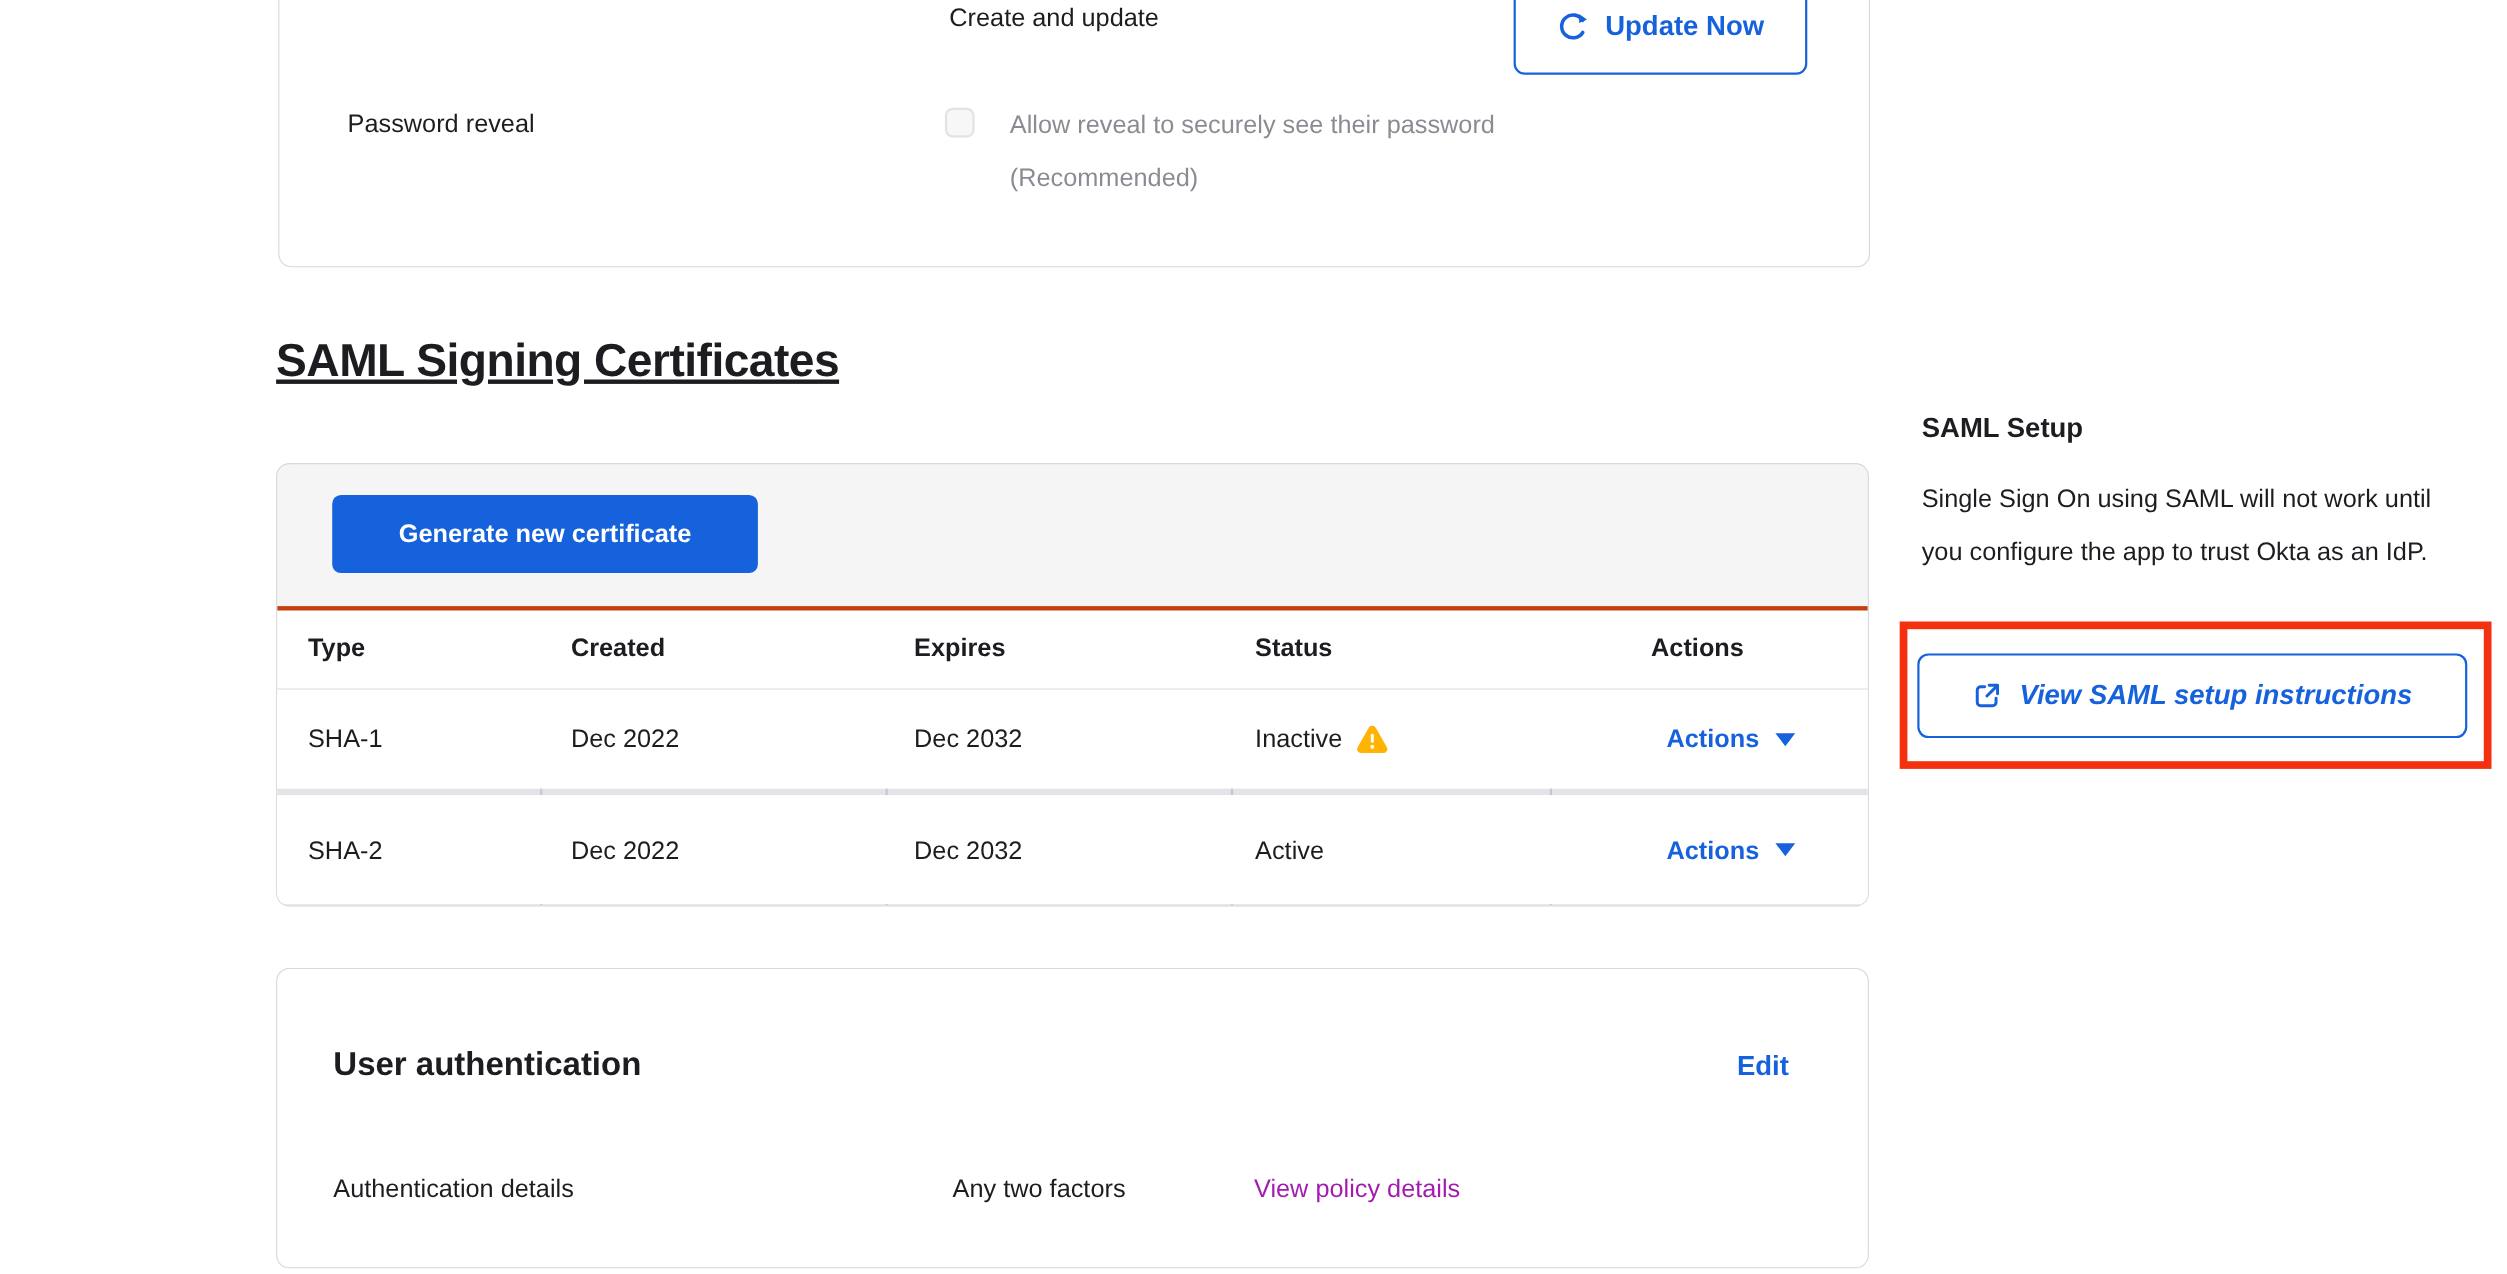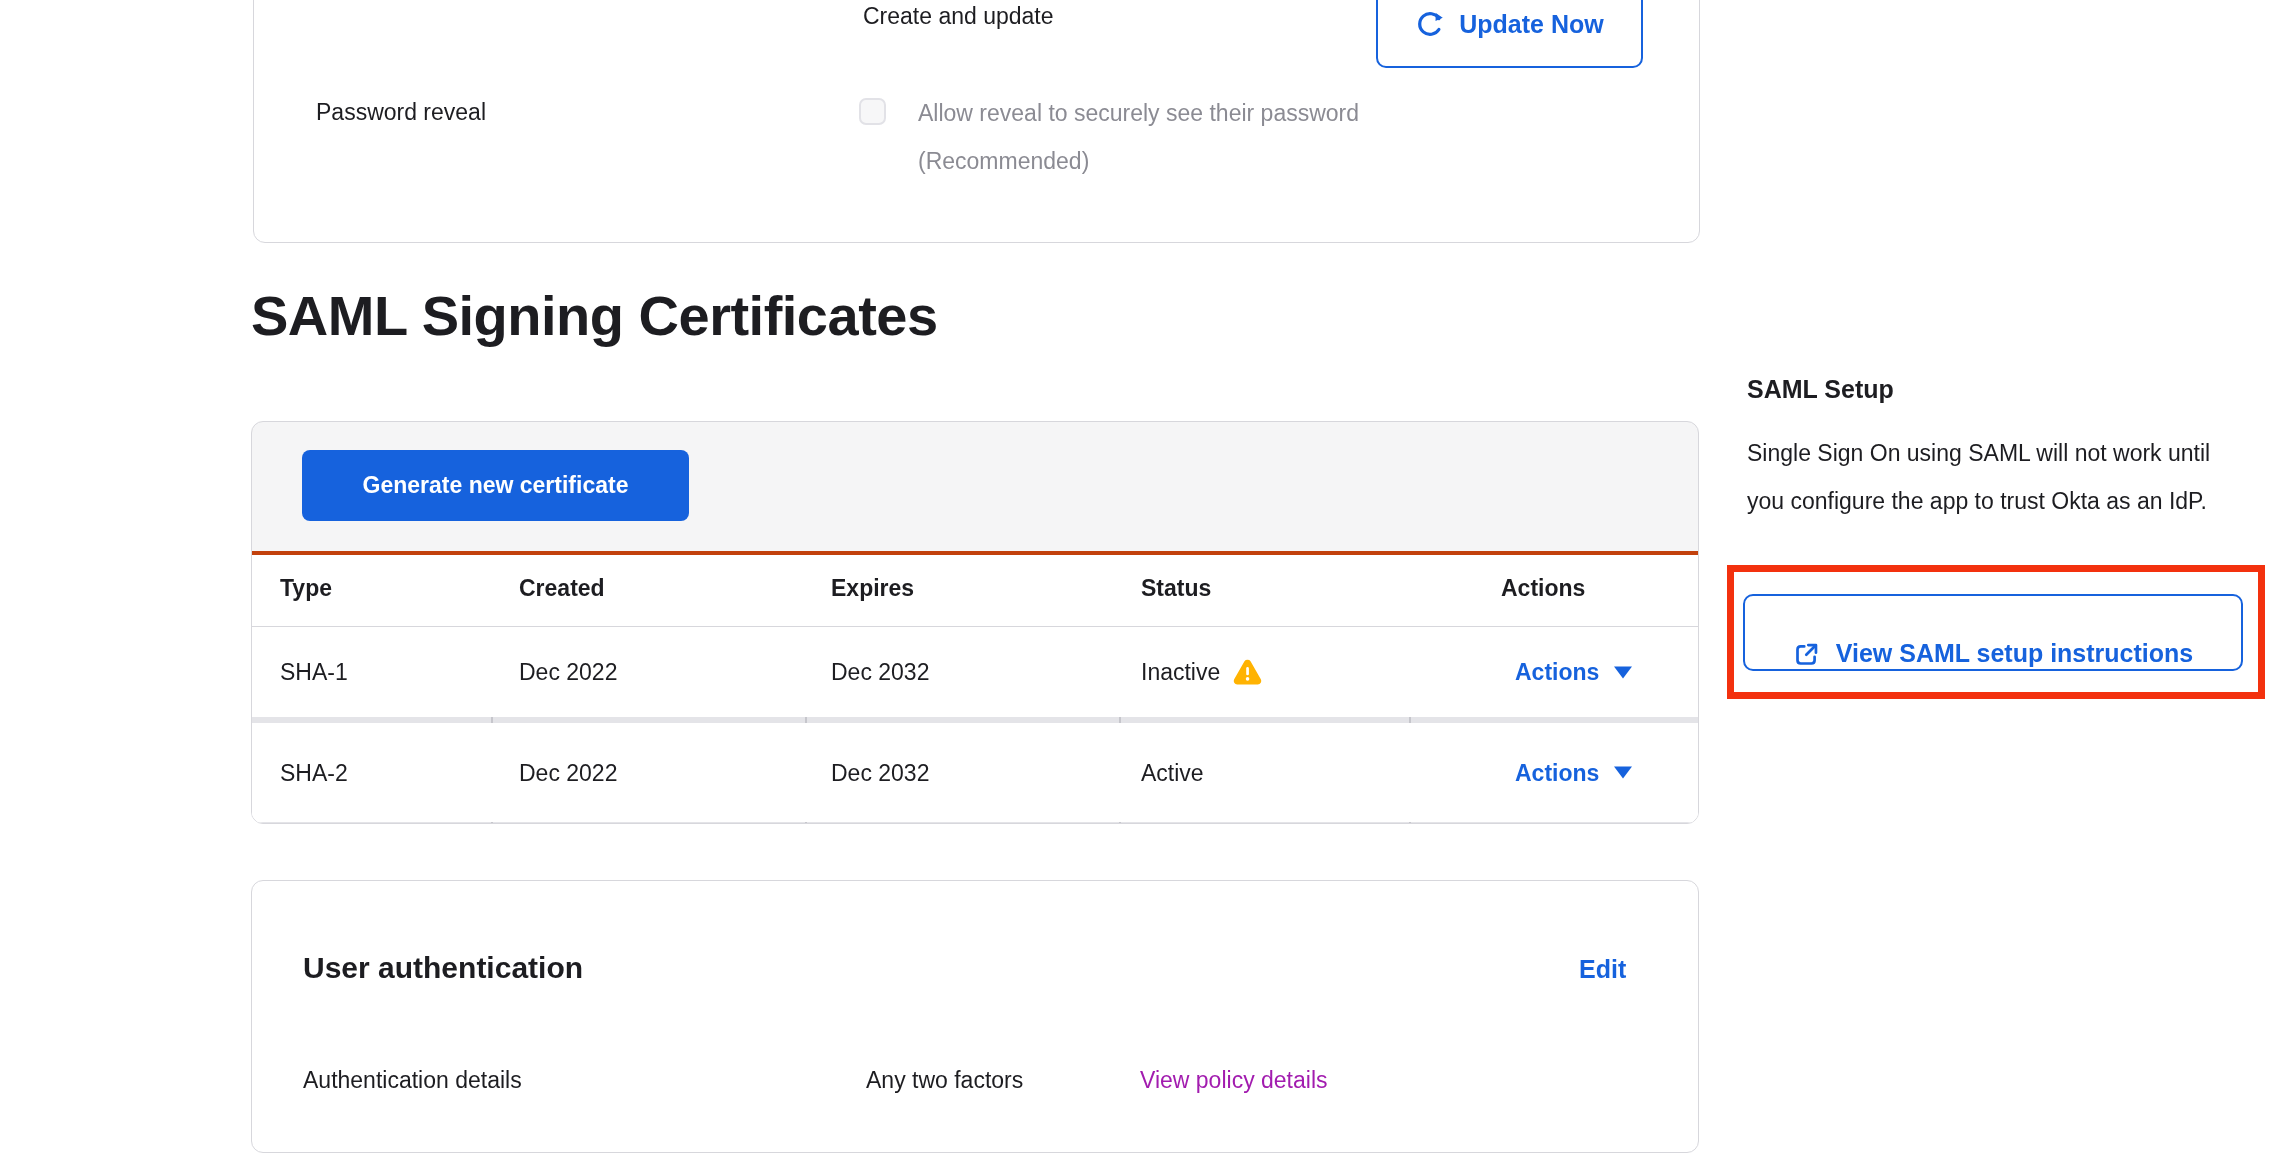--- a/index.html
+++ b/index.html
@@ -26,22 +26,22 @@
   }
 
   
   #password-reveal-checkbox {
     position:absolute; left:605px; top:139px; width:27px; height:27px;
     box-sizing:border-box; border:2px solid #e2e2e7; background:#f7f7f8; border-radius:7px;
   }
 
   
   #cert-heading {
-    position:absolute; left:251px; top:283px;
-    font-size:56px; font-weight:bold; letter-spacing:-0.5px; white-space:nowrap;
+    position:absolute; left:251px; top:304px;
+    font-size:42px; font-weight:bold; letter-spacing:-0.5px; white-space:nowrap;text-decoration:underline;
   }
 
   
   #cert-panel {
     left:251px; top:421px; width:1448px; height:403px;
     background:#f5f5f6; overflow:hidden;border-radius:12px;
   }
   #generate-btn {
     position:absolute; left:50px; top:28px; width:387px; height:71px;
     background:#1662dd; border:none; border-radius:8px;
@@ -79,23 +79,24 @@
     position:absolute; left:1747px; top:429px; width:468px;
     font-size:23px; line-height:48px; color:#1d1d21;
   }
   #annotation-box {
     position:absolute; left:1727px; top:565px; width:538px; height:134px;
     box-sizing:border-box; border:7px solid #f3310e;
   }
   #view-saml-btn {
     position:absolute; left:1743px; top:594px; width:500px; height:77px;
     box-sizing:border-box; background:#ffffff; border:2px solid #1662dd; border-radius:10px;
-    display:flex; align-items:flex-end; justify-content:center; gap:16px;
+    display:flex; align-items:center; justify-content:center; gap:16px;
     color:#1662dd; font-size:25px; font-weight:bold; cursor:pointer;
     font-family:"Liberation Sans", sans-serif;
+    font-style:italic;
   }
 
   
   #user-auth-panel { left:251px; top:880px; width:1448px; height:273px; }
   #user-auth-title { position:absolute; left:51px; top:70px; font-size:30px; font-weight:bold; white-space:nowrap; }
   #edit-link { position:absolute; left:1327px; top:74px; font-size:25px; font-weight:bold; color:#1662dd; cursor:pointer; white-space:nowrap; }
   .ua-text { position:absolute; top:186px; font-size:23px; white-space:nowrap; }
   a.linklike { text-decoration:none; }
 </style>
 </head>

